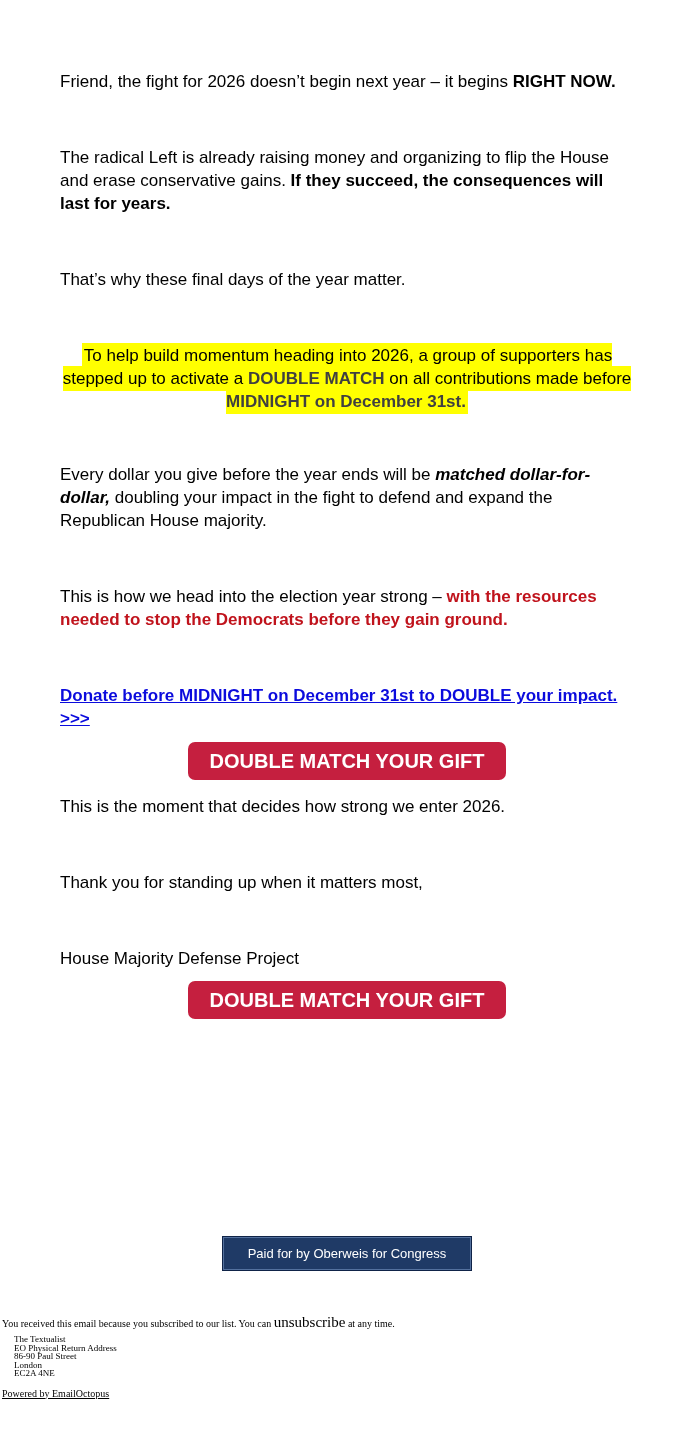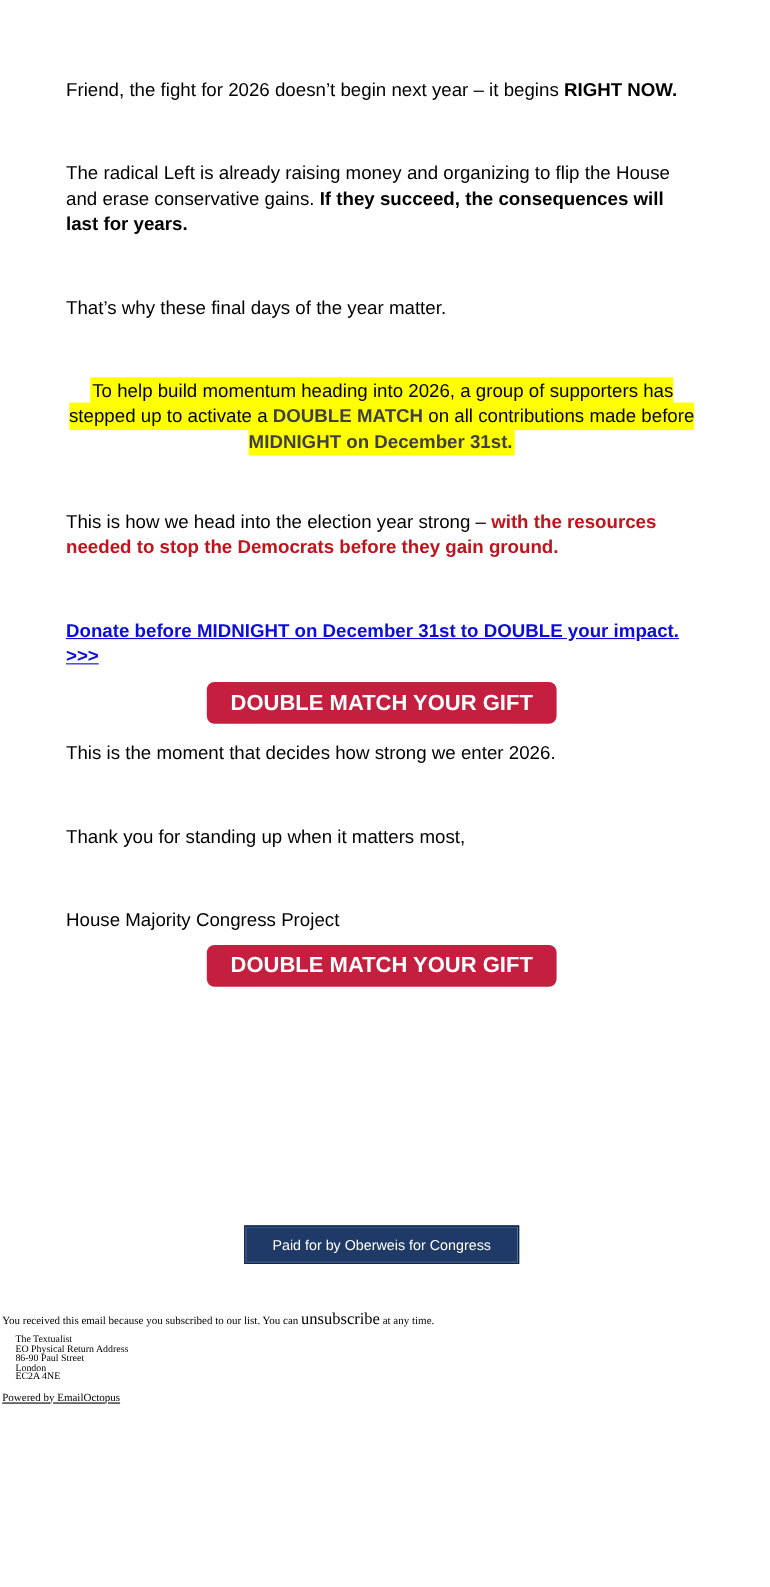--- a/index.html
+++ b/index.html
@@ -101,34 +101,35 @@
   <div class="email-body">
 
     <p class="para"><span>Friend, the fight for 2026 doesn’t begin next year – it begins </span><strong>RIGHT NOW.</strong></p>
 
     <p class="para"><span>The radical Left is already raising money and organizing to flip the House and erase conservative gains. </span><strong>If they succeed, the consequences will last for years.</strong></p>
 
     <p class="para"><span>That’s why these final days of the year matter.</span></p>
 
     <p class="para highlight-para"><span class="hl"><span>To help build momentum heading into 2026, a group of supporters has stepped up to activate a </span><span class="red-bright">DOUBLE MATCH</span><span> on all contributions made before </span><span class="red-bright">MIDNIGHT on December 31st.</span></span></p>
 
+    <p class="para"><span>Every dollar you give before the year ends will be </span><span class="bold-italic">matched dollar-for-dollar,</span><span> doubling your impact in the fight to defend and expand the Republican House majority.</span></p>
 
     <p class="para"><span>This is how we head into the election year strong – </span><span class="red-dark">with the resources needed to stop the Democrats before they gain ground.</span></p>
 
     <p class="para link-para"><a class="donate-link">Donate before MIDNIGHT on December 31st to DOUBLE your impact. &gt;&gt;&gt;</a></p>
 
     <div class="button-row">
       <a class="cta-button">DOUBLE MATCH YOUR GIFT</a>
     </div>
 
     <p class="para"><span>This is the moment that decides how strong we enter 2026.</span></p>
 
     <p class="para"><span>Thank you for standing up when it matters most,</span></p>
 
-    <p class="para tight"><span>House Majority Congress Project</span></p>
+    <p class="para tight"><span>House Majority Defense Project</span></p>
 
     <div class="button-row last">
       <a class="cta-button">DOUBLE MATCH YOUR GIFT</a>
     </div>
 
     <div class="disclaimer-row">
       <div class="disclaimer-box">Paid for by Oberweis for Congress</div>
     </div>
 
   </div>

